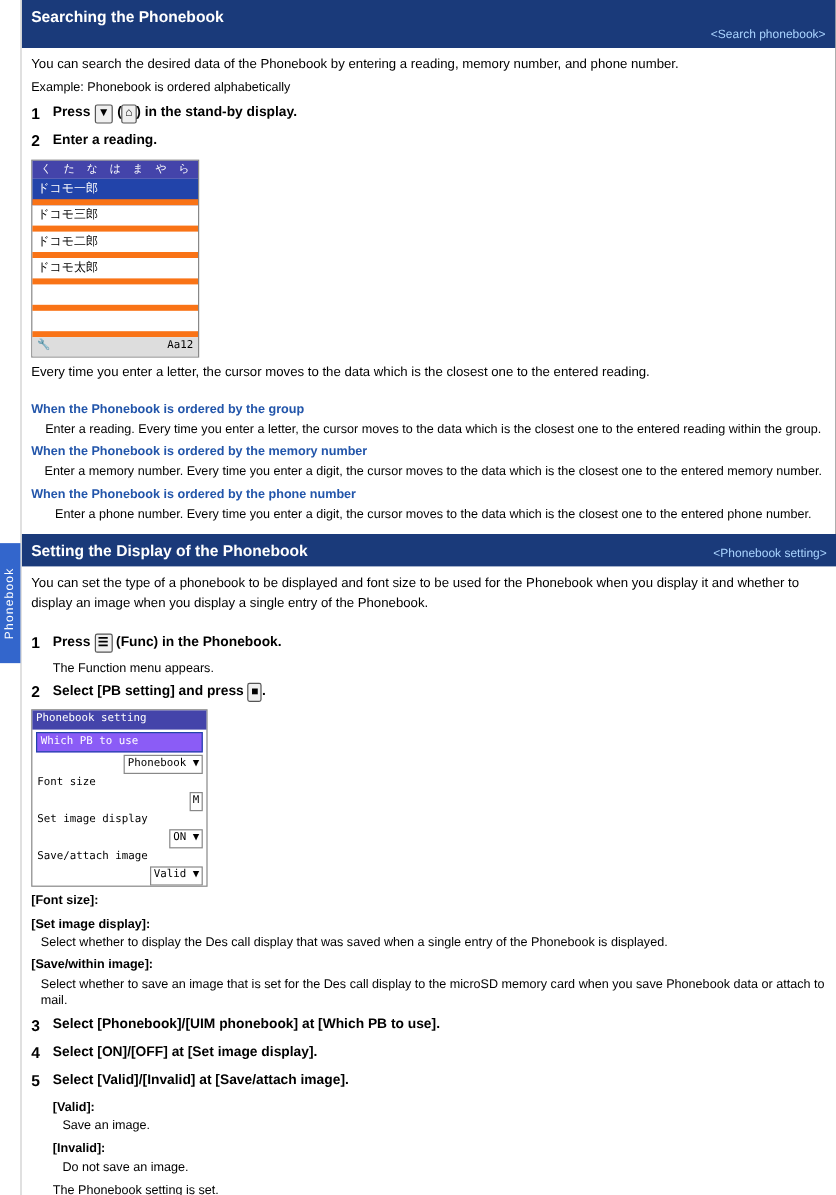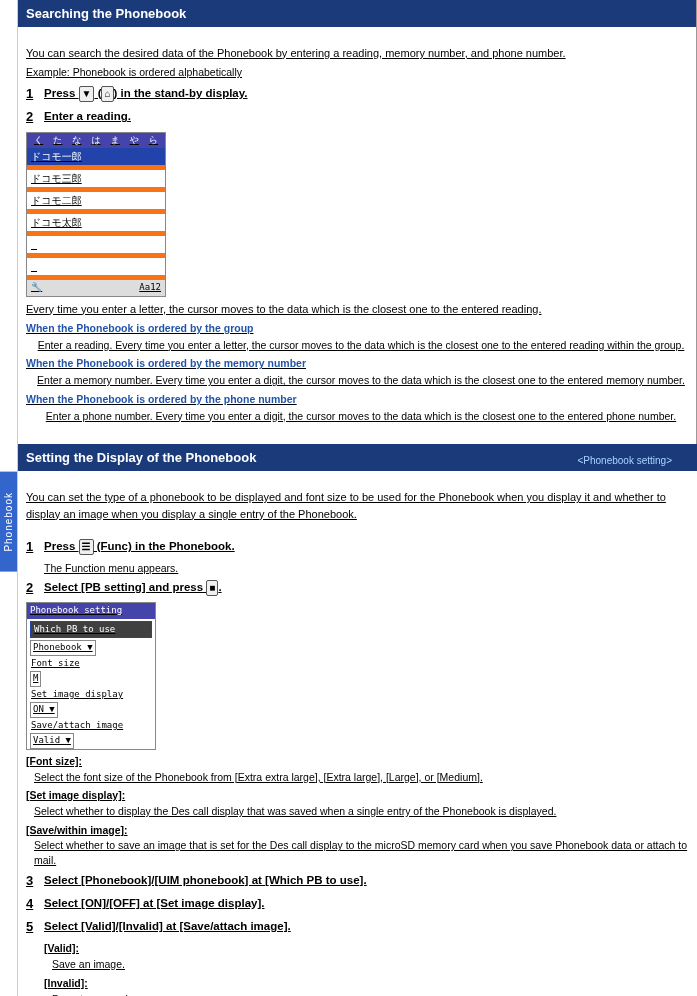--- a/index.html
+++ b/index.html
@@ -67,47 +67,46 @@
     .section-header .sub-header {
       text-align: right;
       font-size: 10px;
       font-weight: normal;
       color: #aad4ff;
       display: block;
     }
     .section-header-right {
       background: #1a3a7a;
       color: #fff;
-      padding: 6px 25px 4px 8px;
+      padding: 6px 8px 4px 8px;
       font-size: 13px;
       font-weight: bold;
       line-height: 1.3;
       display: flex;
       justify-content: center;
       align-items: flex-end;
     }
     .section-header-right .title-text {
       flex: 1;
     }
     .section-header-right .sub-header {
       font-size: 10px;
       font-weight: normal;
       color: #aad4ff;
       white-space: nowrap;
       padding-left: 8px;
       align-self: flex-end;
     }
     
     .section-body {
-      padding: 18px 8px;
+      padding: 6px 8px;
       flex: 1;
       font-size: 11px;
       line-height: 1.5;
       color: #000;
-      text-decoration: underline;
     }
     .section-body p {
       margin-bottom: 4px;
     }
     .example-line {
       color: #000;
       font-size: 10.5px;
       margin-bottom: 4px;
     }
     
@@ -193,47 +192,47 @@
       margin-bottom: 3px;
       line-height: 1.4;
     }
     
     .pb-setting-box {
       border: 1px solid #888;
       margin: 4px 0 4px 0;
       font-size: 9.5px;
       font-family: monospace;
       background: #fff;
-      width: 130px;
+      width: 147px;
     }
     .pb-setting-header {
       background: #4444aa;
       color: #fff;
       padding: 1px 3px;
       font-size: 9px;
     }
     .pb-setting-row {
       border: 1px solid #aaa;
       margin: 2px 3px;
       padding: 1px 3px;
       font-size: 9px;
       background: #fff;
     }
     .pb-setting-selected {
-      background: #404040;
+      background: #8b5cf6;
       color: #fff;
       border: 1px solid #2244aa;
     }
     .pb-setting-item {
       padding: 1px 4px;
       font-size: 9px;
     }
     .pb-setting-dropdown {
       display: flex;
-      justify-content: flex-start;
+      justify-content: flex-end;
       padding: 0 3px;
       font-size: 9px;
     }
     .dropdown-box {
       border: 1px solid #888;
       padding: 0 2px;
       background: #fff;
       font-size: 9px;
     }
     
@@ -265,20 +264,21 @@
 
   <div class="side-tab">
     <span class="side-tab-text">Phonebook</span>
   </div>
 
   <div class="main-content">
 
     <div class="left-col">
       <div class="section-header">
         <span>Searching the Phonebook</span>
+        <span class="sub-header">&lt;Search phonebook&gt;</span>
       </div>
       <div class="section-body">
         <p>You can search the desired data of the Phonebook by entering a reading, memory number, and phone number.</p>
         <p class="example-line">Example: Phonebook is ordered alphabetically</p>
 
         <div class="step">
           <span class="step-num">1</span>
           <span class="step-label">
             Press <span class="key-box">▼</span>
             (<span class="key-box">⌂</span>)
@@ -306,21 +306,21 @@
           <div class="pb-row">ドコモ二郎</div>
           <div class="pb-row">ドコモ太郎</div>
           <div class="pb-row">&nbsp;</div>
           <div class="pb-row">&nbsp;</div>
           <div class="pb-footer">
             <span>🔧</span>
             <span>Aa12</span>
           </div>
         </div>
 
-        <p style="margin-bottom:4px;">Every time you enter a letter, the cursor moves to the data which is the closest one to the entered reading.</p>
+        <p style="margin-bottom:16px;">Every time you enter a letter, the cursor moves to the data which is the closest one to the entered reading.</p>
 
         <div class="sub-section-title">When the Phonebook is ordered by the group</div>
         <div class="sub-section-body">Enter a reading. Every time you enter a letter, the cursor moves to the data which is the closest one to the entered reading within the group.</div>
 
         <div class="sub-section-title">When the Phonebook is ordered by the memory number</div>
         <div class="sub-section-body">Enter a memory number. Every time you enter a digit, the cursor moves to the data which is the closest one to the entered memory number.</div>
 
         <div class="sub-section-title">When the Phonebook is ordered by the phone number</div>
         <div class="sub-section-body">Enter a phone number. Every time you enter a digit, the cursor moves to the data which is the closest one to the entered phone number.</div>
       </div>
@@ -364,21 +364,20 @@
             <span class="dropdown-box">ON ▼</span>
           </div>
           <div class="pb-setting-item">Save/attach image</div>
           <div class="pb-setting-dropdown">
             <span class="dropdown-box">Valid ▼</span>
           </div>
         </div>
 
         <div class="desc-item">
           <div class="desc-label">[Font size]:</div>
-          <div class="desc-text">Select the font size of the Phonebook from [Extra extra large], [Extra large], [Large], or [Medium].</div>
         </div>
         <div class="desc-item">
           <div class="desc-label">[Set image display]:</div>
           <div class="desc-text">Select whether to display the Des call display that was saved when a single entry of the Phonebook is displayed.</div>
         </div>
         <div class="desc-item">
           <div class="desc-label">[Save/within image]:</div>
           <div class="desc-text">Select whether to save an image that is set for the Des call display to the microSD memory card when you save Phonebook data or attach to mail.</div>
         </div>
 

